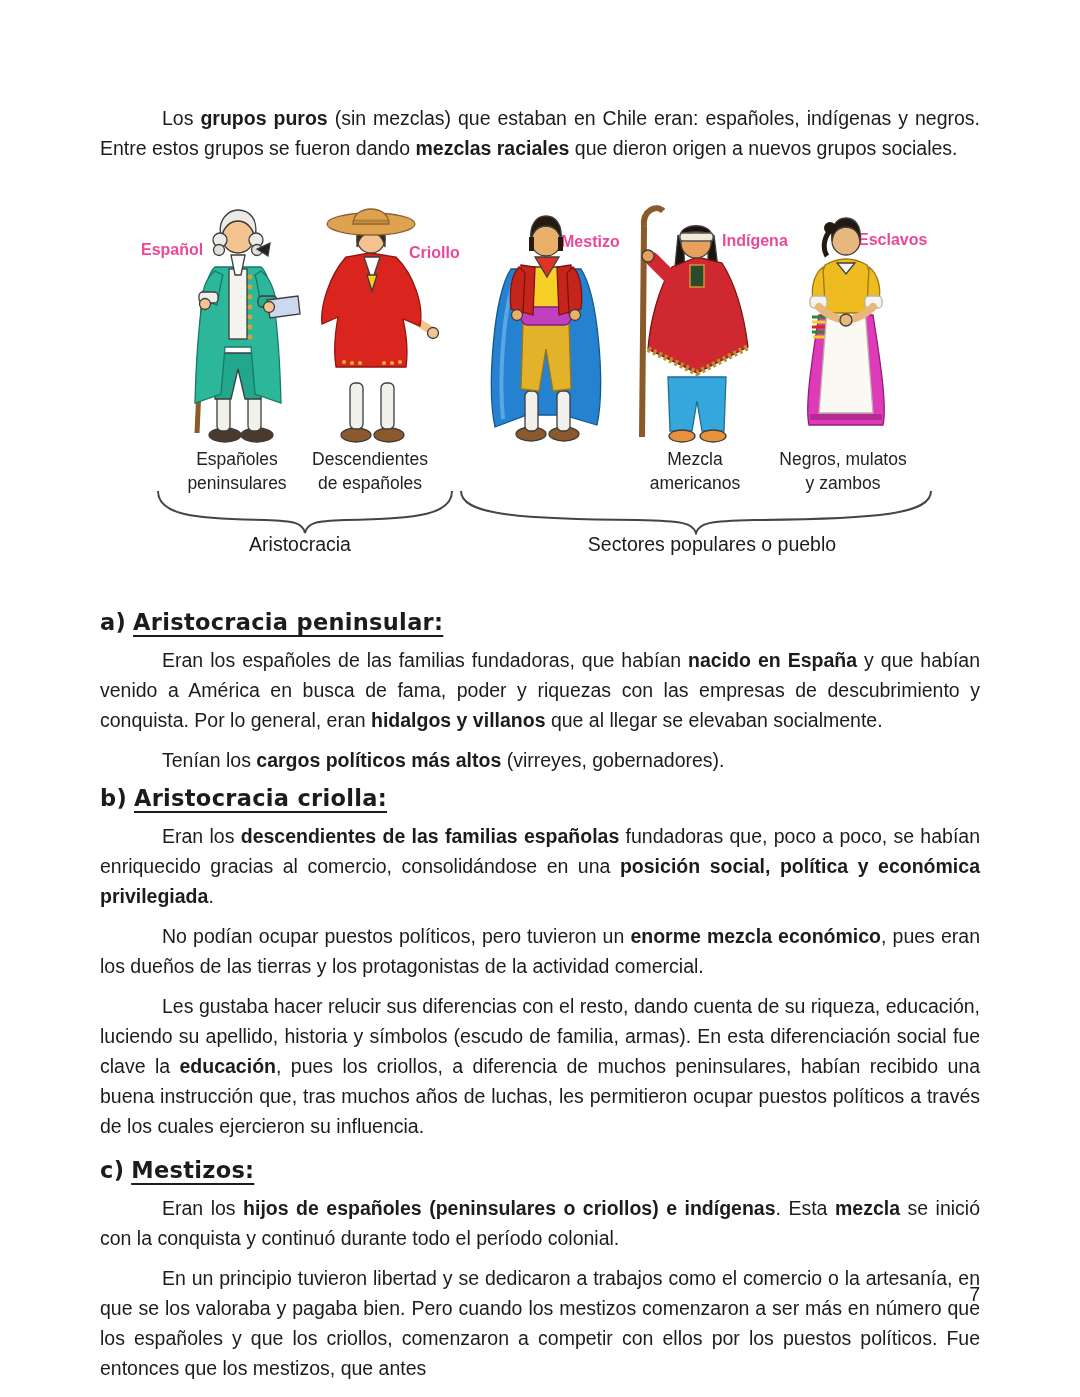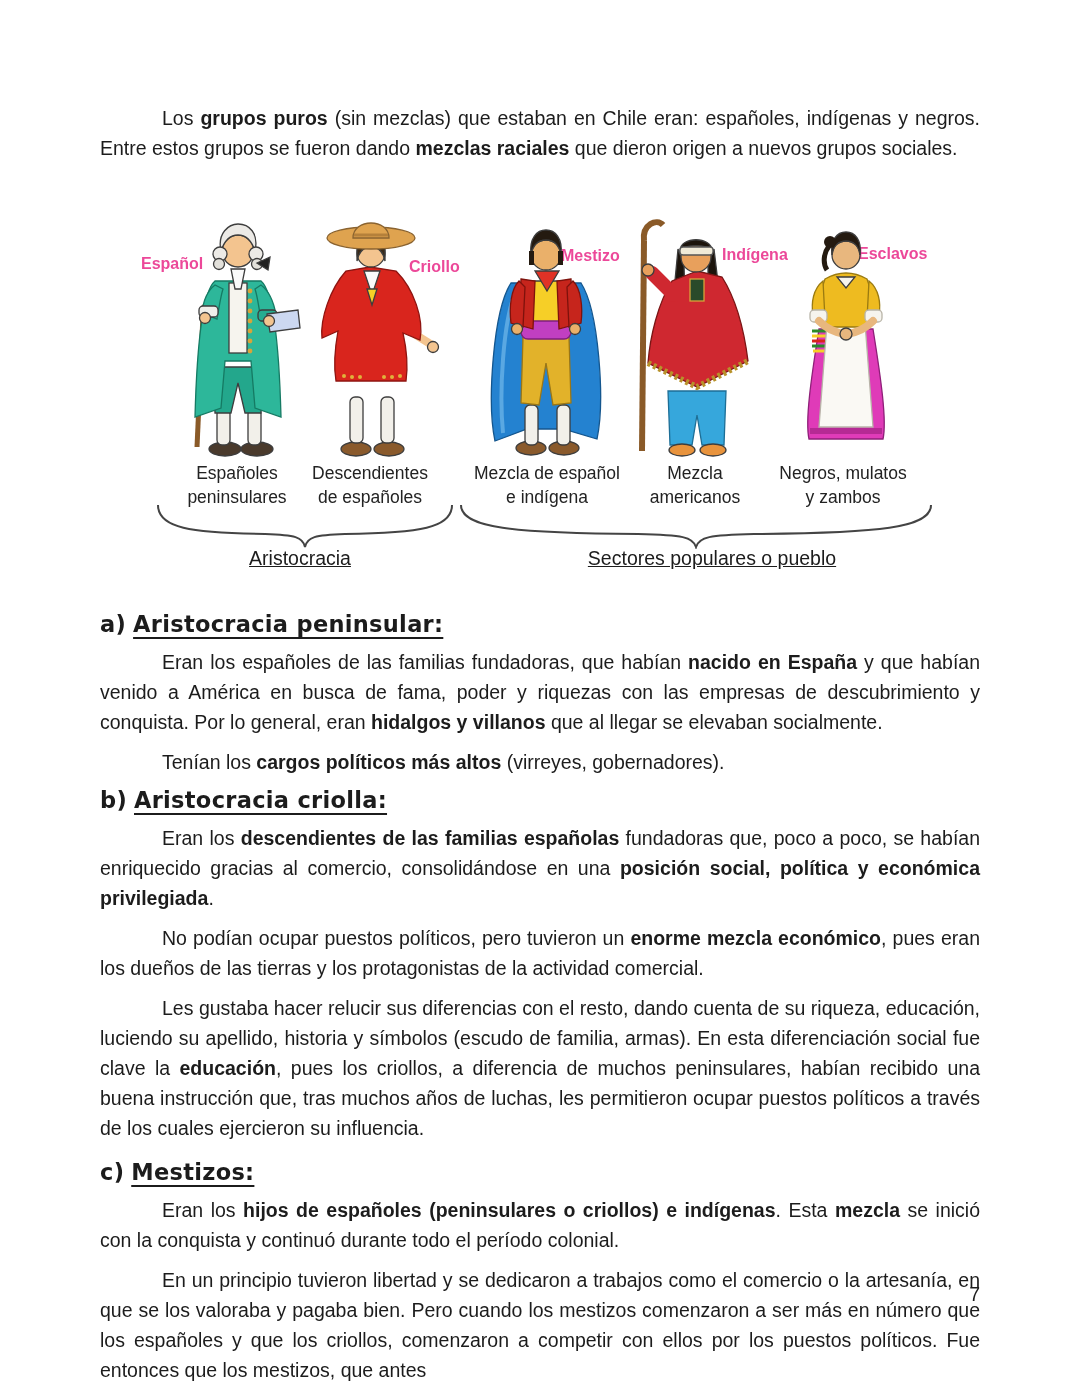--- a/index.html
+++ b/index.html
@@ -5,49 +5,49 @@
   html,body{margin:0;padding:0;}
   body{
     width:1080px;height:1397px;position:relative;background:#ffffff;
     font-family:"Liberation Sans",sans-serif;color:#1c1c1c;overflow:hidden;
   }
   .page{box-sizing:border-box;padding:103px 100px 0 100px;}
   .para{
     font-size:19.5px;line-height:30px;text-align:justify;text-indent:62px;margin:0;
   }
   .para b{font-weight:700;}
-  .intro-p1{margin-bottom:48px;}
+  .intro-p1{margin-bottom:34px;}
   .intro-p2{margin-bottom:0;}
 
   
   .figure-block{position:relative;height:372px;margin-top:8px;}
   .char-svg{position:absolute;top:0;}
   .char-label{
     position:absolute;font-weight:700;font-size:16px;color:#ec4899;white-space:nowrap;
   }
   .caption{
     position:absolute;top:250px;transform:translateX(-50%);
     font-size:17.5px;line-height:24px;text-align:center;color:#222;white-space:nowrap;
   }
   .brace{position:absolute;top:290px;}
   .group-label{
     position:absolute;top:336px;transform:translateX(-50%);
-    font-size:19.5px;color:#1c1c1c;white-space:nowrap;text-decoration:underline;
+    font-size:19.5px;color:#1c1c1c;white-space:nowrap;
   }
 
   
   .section-heading{
     font-size:22.5px;font-weight:700;margin:0 0 10px 0;letter-spacing:.3px;
     font-family:"DejaVu Sans",sans-serif;
   }
   .section-letter{margin-right:7px;}
   .section-title{
     text-decoration:underline;text-underline-offset:5px;text-decoration-thickness:2px;
   }
-  .sec-a{margin-top:28px;}
+  .sec-a{margin-top:40px;}
   .sec-b{}
   .sec-c{margin-top:16px;}
   .sec-para{margin-bottom:10px;}
   .page-number{
     position:absolute;right:100px;top:1283px;font-size:19.5px;color:#1c1c1c;
   }
 </style>
 </head>
 <body>
 
@@ -202,24 +202,20 @@
     </svg>
 
     <div class="caption" style="left:137px;">
       <div>Españoles</div>
         <div>peninsulares</div>
     </div>
     <div class="caption" style="left:270px;">
       <div>Descendientes</div>
         <div>de españoles</div>
     </div>
-    <div class="caption" style="left:447px;">
-      <div>Mezcla de español</div>
-        <div>e indígena</div>
-    </div>
     <div class="caption" style="left:595px;">
       <div>Mezcla</div>
         <div>americanos</div>
     </div>
     <div class="caption" style="left:743px;">
       <div>Negros, mulatos</div>
         <div>y zambos</div>
     </div>
 
     <svg class="brace" style="left:55px;" width="300" height="48" viewBox="0 0 300 48">

